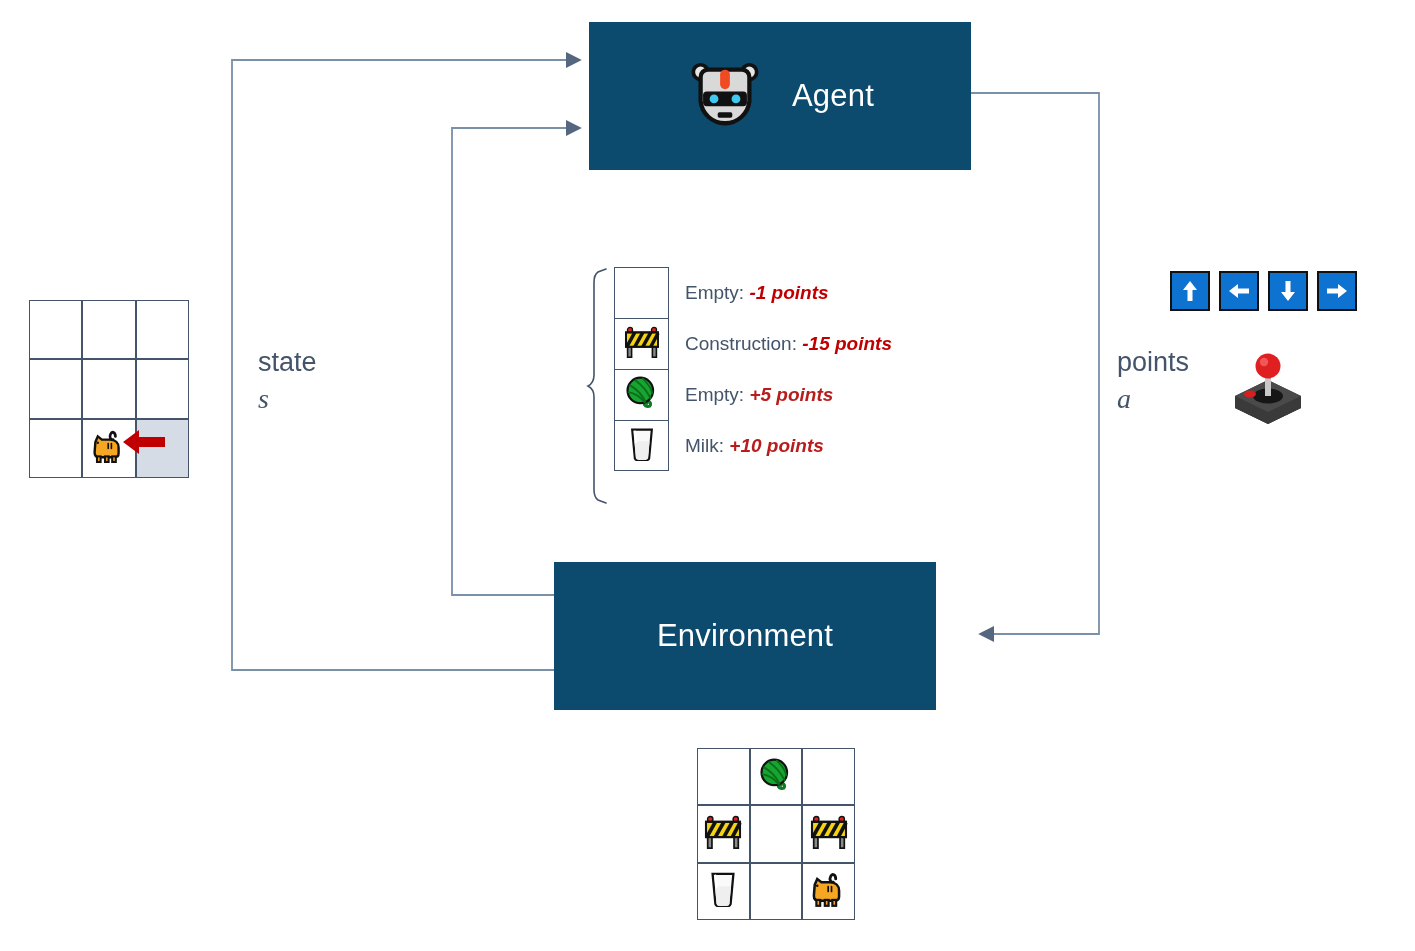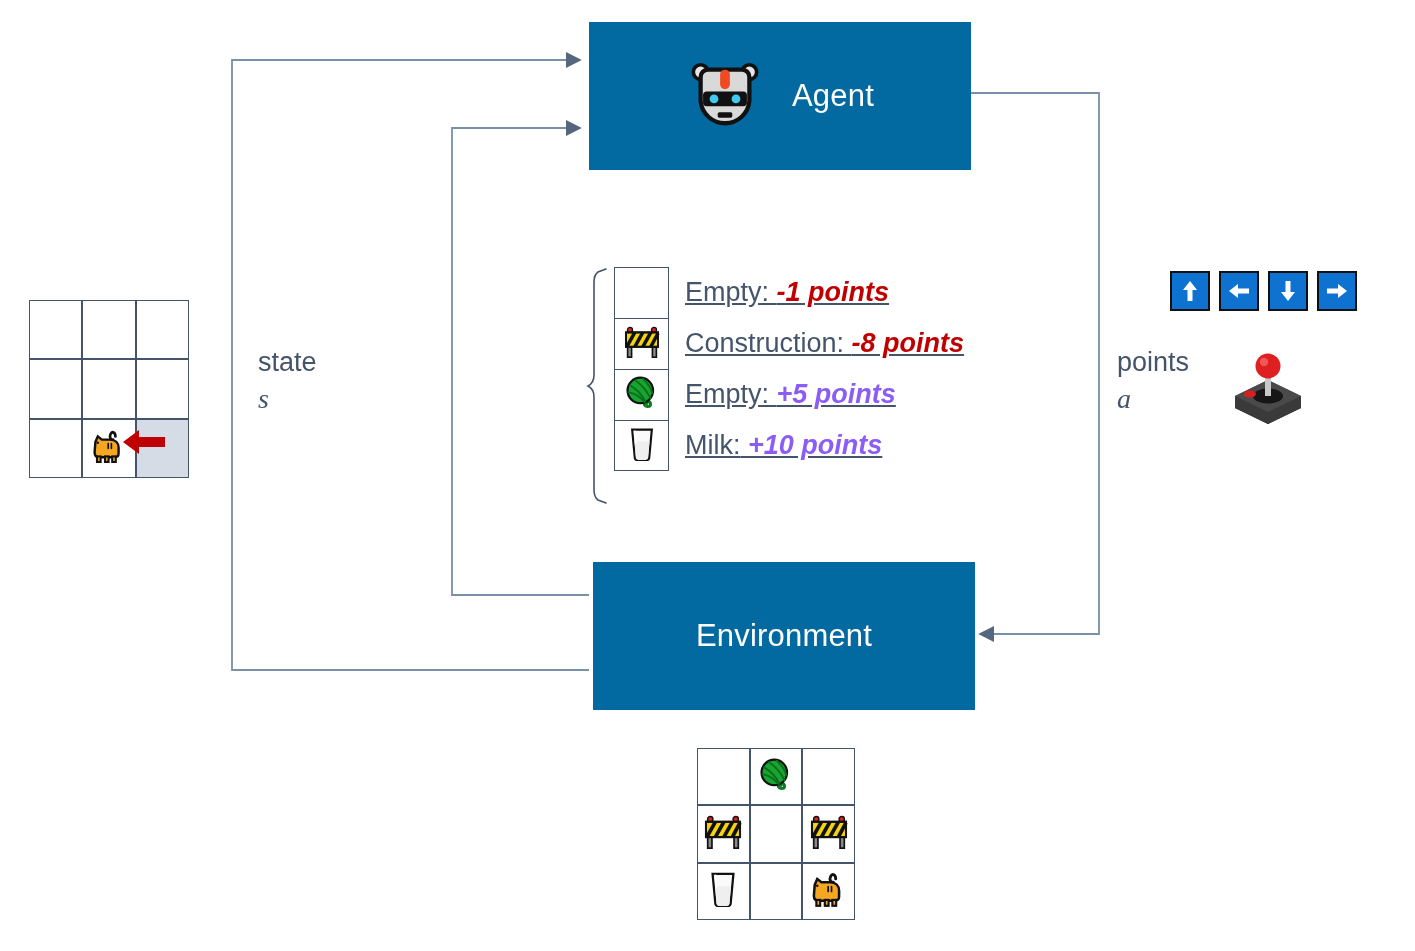--- a/index.html
+++ b/index.html
@@ -1,26 +1,26 @@
 <!DOCTYPE html>
 <html><head>
 <meta charset="utf-8">
 <style>
   html,body{margin:0;padding:0;background:#ffffff;}
   body{width:1415px;height:951px;position:relative;overflow:hidden;
        font-family:"Liberation Sans",sans-serif;}
   .stage{position:absolute;left:0;top:0;width:1415px;height:951px;}
 
   
-  .node{position:absolute;background:#0369a1;display:flex;align-items:center;
+  .node{position:absolute;background:#0c4a6e;display:flex;align-items:center;
         justify-content:center;color:#ffffff;}
   .node-label{font-size:31px;color:#ffffff;letter-spacing:.2px;}
   #agent-box{left:589px;top:22px;width:382px;height:148px;}
   #agent-inner{display:flex;align-items:center;gap:28px;}
-  #env-box{left:593px;top:562px;width:382px;height:148px;}
+  #env-box{left:554px;top:562px;width:382px;height:148px;}
 
   
   #wires{position:absolute;left:0;top:0;width:1415px;height:951px;}
 
   
   .flow-label{position:absolute;color:#44546A;font-size:27px;line-height:1.05;}
   .flow-sym{font-family:"Liberation Serif",serif;font-style:italic;font-size:28px;
             color:#44546A;display:block;margin-top:8px;}
 
   
@@ -33,24 +33,24 @@
   #env-grid{left:697px;top:748px;width:158px;height:172px;
             grid-template-columns:repeat(3,1fr);grid-template-rows:repeat(3,1fr);}
 
   
   #legend{position:absolute;left:614px;top:267px;}
   .legend-row{display:flex;align-items:center;height:51px;}
   .legend-swatch{width:55px;height:51px;border:1.6px solid #44546A;box-sizing:border-box;
                  display:flex;align-items:center;justify-content:center;background:#fff;
                  border-bottom-width:0;}
   .legend-row:last-child .legend-swatch{border-bottom-width:1.6px;}
-  .legend-text{margin-left:16px;font-size:27px;color:#44546A;white-space:nowrap;text-decoration:underline;}
+  .legend-text{margin-left:16px;font-size:19px;color:#44546A;white-space:nowrap;}
   .val{font-style:italic;font-weight:bold;}
   .val.neg{color:#C00000;}
-  .val.pos{color:#8b5cf6;}
+  .val.pos{color:#b91c1c;}
 
   
   #action-buttons{position:absolute;left:1170px;top:271px;display:flex;gap:9px;}
   .akey{width:40px;height:40px;background:#0D72D0;border:2.5px solid #111111;
         box-sizing:border-box;display:flex;align-items:center;justify-content:center;}
   .akey svg{display:block;}
 
   
   .ico{display:block;}
 </style>
@@ -170,21 +170,21 @@
                 <path d="M13,26 L23,8"></path>
               <path d="M23,26 L33,8"></path>
                 <path d="M33,26 L42,9"></path>
             </g>
             <rect x="2" y="8" width="40" height="18" fill="none" stroke="#111" stroke-width="2.4"></rect>
           </svg>
         </span>
       </div>
       <div class="legend-text">
         <span>Construction:</span>
-        <span class="val neg">-8 points</span>
+        <span class="val neg">-15 points</span>
       </div>
     </div>
 
     <div class="legend-row">
       <div class="legend-swatch">
         <span class="ico">
           <svg width="36" height="34" viewBox="0 0 42 40">
             <path d="M24,27 c5,2 8,4 7,7 c-1,3 -6,2 -7,0 c-1,-2 1,-3 3,-2" fill="none" stroke="#0E7A24" stroke-width="3.6" stroke-linecap="round"></path>
             <circle cx="19" cy="17" r="15" fill="#18A52F" stroke="#111" stroke-width="2.6"></circle>
             <g stroke="#0B6E1E" stroke-width="2.2" fill="none" stroke-linecap="round">

